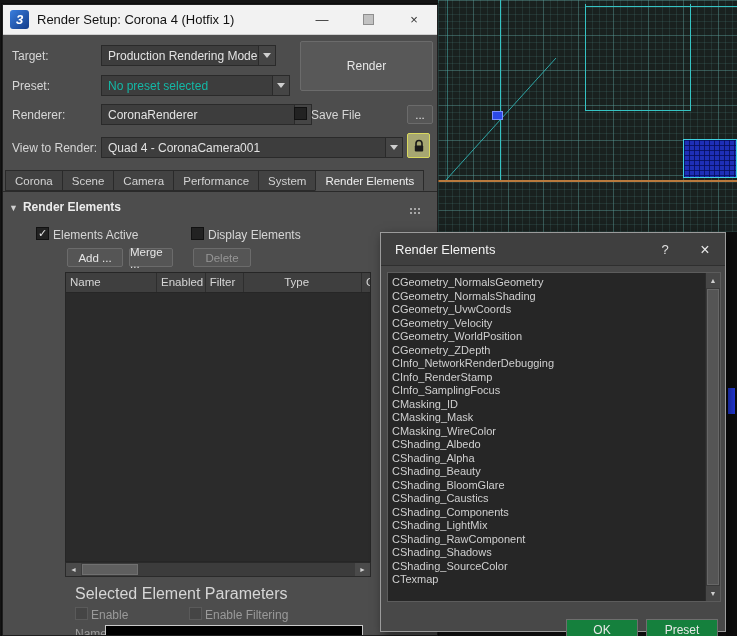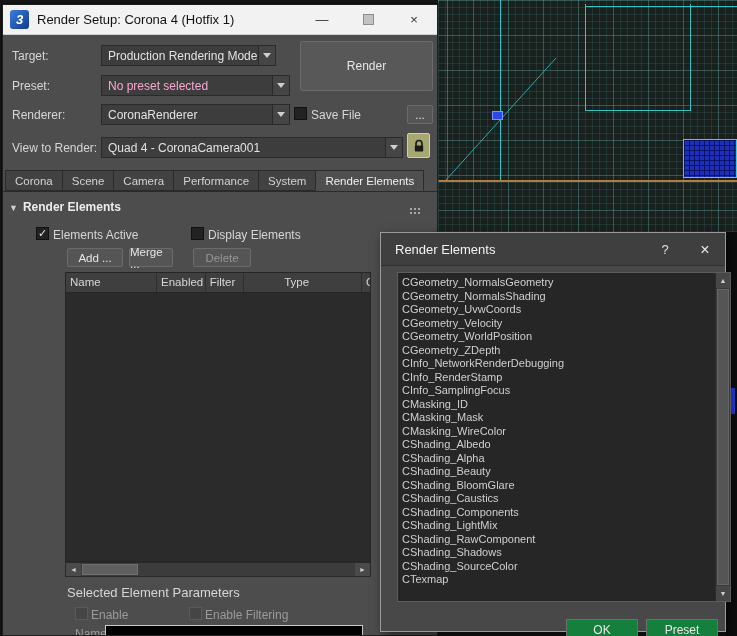--- a/index.html
+++ b/index.html
@@ -50,21 +50,21 @@
   .win-btns { margin-left:auto; display:flex; height:100%; }
   .wbtn { width:46px; height:100%; display:flex; align-items:center; justify-content:center;
     font-size:13px; color:#333; }
   .maxbox { width:11px; height:11px; background:#c2c2c2; border:1px solid #8e8e8e; display:inline-block; }
 
   .lbl { position:absolute; font-size:12px; color:#d6d6d6; white-space:nowrap; }
   .lbl.dis { color:#9a9a9a; }
 
   .combo { position:absolute; height:21px; background:#3d3d3d; border:1px solid #2a2a2a; display:flex; align-items:center; }
   .combo-text { flex:1; font-size:12px; color:#e2e2e2; padding:0 6px; white-space:nowrap; overflow:hidden; }
-  .combo-text.muted { color:#f9a8d4; }
+  .combo-text.muted { color:#14b8a6; }
   .combo-arrow { width:17px; height:100%; display:flex; align-items:center; justify-content:center;
     border-left:1px solid #2a2a2a; background:#454545; }
   .tri { width:0; height:0; border-left:4px solid transparent; border-right:4px solid transparent;
     border-top:5px solid #cfcfcf; }
 
   .btn { position:absolute; background:#555555; border:1px solid #6b6b6b; color:#e6e6e6; font-size:11.5px;
     display:flex; align-items:center; justify-content:center; border-radius:2px; }
   .btn.big { font-size:12px; background:#585858; }
   .btn.disabled { color:#969696; }
 
@@ -96,35 +96,35 @@
   .tbody { flex:1; background:#2b2b2b; }
 
   .hscroll { position:absolute; left:62px; top:557px; width:306px; height:15px; background:#3c3c3c;
     border:1px solid #2a2a2a; display:flex; align-items:stretch; }
   .scroll-btn { width:15px; background:#4a4a4a; display:flex; align-items:center; justify-content:center;
     font-size:7px; color:#d0d0d0; flex:0 0 auto; }
   .scroll-track { flex:1; position:relative; }
   .scroll-thumb { position:absolute; left:1px; top:1px; bottom:1px; width:56px; background:#5f5f5f;
     border:1px solid #707070; }
 
-  .group-title { position:absolute; left:64px; top:580px; font-size:13px; color:#d6d6d6; }
+  .group-title { position:absolute; left:72px; top:580px; font-size:16px; color:#d6d6d6; }
   .name-input { position:absolute; left:102px; top:620px; width:258px; height:15px; background:#000;
     border:1px solid #c9c9c9; color:#e5e5e5; font-size:11px; padding:0 3px; font-family:"Liberation Sans",sans-serif; }
 
   
   #re-dialog { position:absolute; left:380px; top:232px; width:346px; height:400px; background:#484848;
     border:1px solid #9b9b9b; box-shadow:3px 4px 10px rgba(0,0,0,0.55); }
   .re-title { position:absolute; left:0; top:0; right:0; height:33px; background:#3f3f3f;
     border-bottom:1px solid #2f2f2f; }
   .re-title-text { position:absolute; left:14px; top:9px; font-size:13px; color:#f2f2f2; }
   .re-help { position:absolute; right:46px; top:0; width:28px; height:33px; display:flex; align-items:center;
     justify-content:center; color:#e0e0e0; font-size:13px; }
   .re-close { position:absolute; right:6px; top:0; width:28px; height:33px; display:flex; align-items:center;
     justify-content:center; color:#e8e8e8; font-size:16px; }
-  .re-list { position:absolute; left:16px; top:39px; width:334px; height:330px; background:#262626;
+  .re-list { position:absolute; left:6px; top:39px; width:334px; height:330px; background:#262626;
     border:1px solid #5c5c5c; overflow:hidden; }
   .re-items { position:absolute; left:0; top:1px; right:15px; bottom:0; padding:2px 0 0 4px; }
   .re-item { font-size:11px; line-height:13.5px; color:#cfcfcf; white-space:nowrap; }
   .re-scroll { position:absolute; right:0; top:0; bottom:0; width:15px; background:#3a3a3a;
     border-left:1px solid #2c2c2c; }
   .re-scroll-up, .re-scroll-down { position:absolute; left:0; right:0; height:15px; display:flex;
     align-items:center; justify-content:center; font-size:7px; color:#cfcfcf; background:#474747; }
   .re-scroll-up { top:0; } .re-scroll-down { bottom:0; }
   .re-scroll-thumb { position:absolute; top:16px; bottom:16px; left:1px; right:1px; background:#555;
     border:1px solid #676767; }
@@ -177,21 +177,21 @@
 
     <span class="lbl" style="left:9px;top:74px;">Preset:</span>
     <div class="combo" style="left:98px;top:70px;width:189px;">
       <span class="combo-text muted">No preset selected</span>
       <span class="combo-arrow">
           <i class="tri"></i>
         </span>
     </div>
 
     <span class="lbl" style="left:9px;top:103px;">Renderer:</span>
-    <div class="combo" style="left:98px;top:99px;width:189px;">
+    <div class="combo" style="left:98px;top:99px;width:211px;">
       <span class="combo-text">CoronaRenderer</span>
       <span class="combo-arrow">
           <i class="tri"></i>
         </span>
     </div>
     <span class="checkbox" style="left:291px;top:102px;"></span>
     <span class="lbl" style="left:308px;top:103px;">Save File</span>
     <div class="btn" style="left:404px;top:100px;width:26px;height:19px;">...</div>
 
     <span class="lbl" style="left:9px;top:136px;">View to Render:</span>

